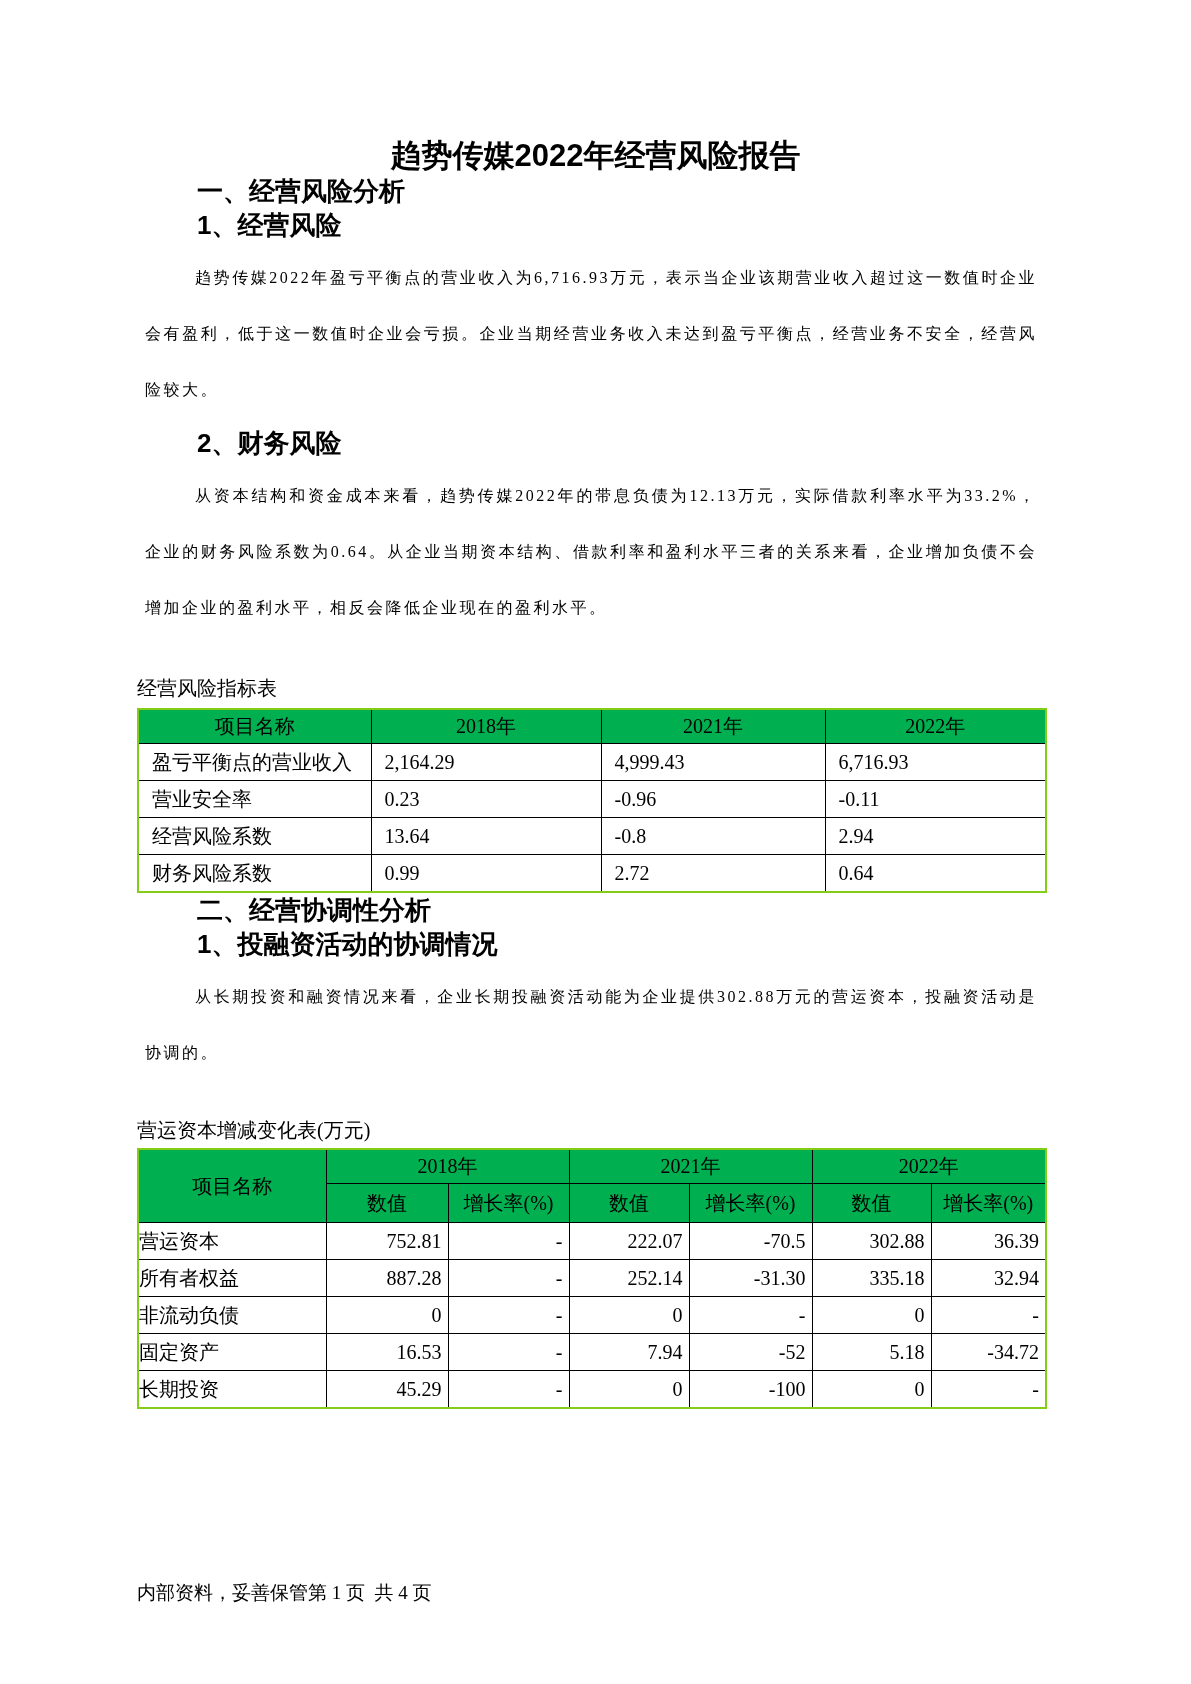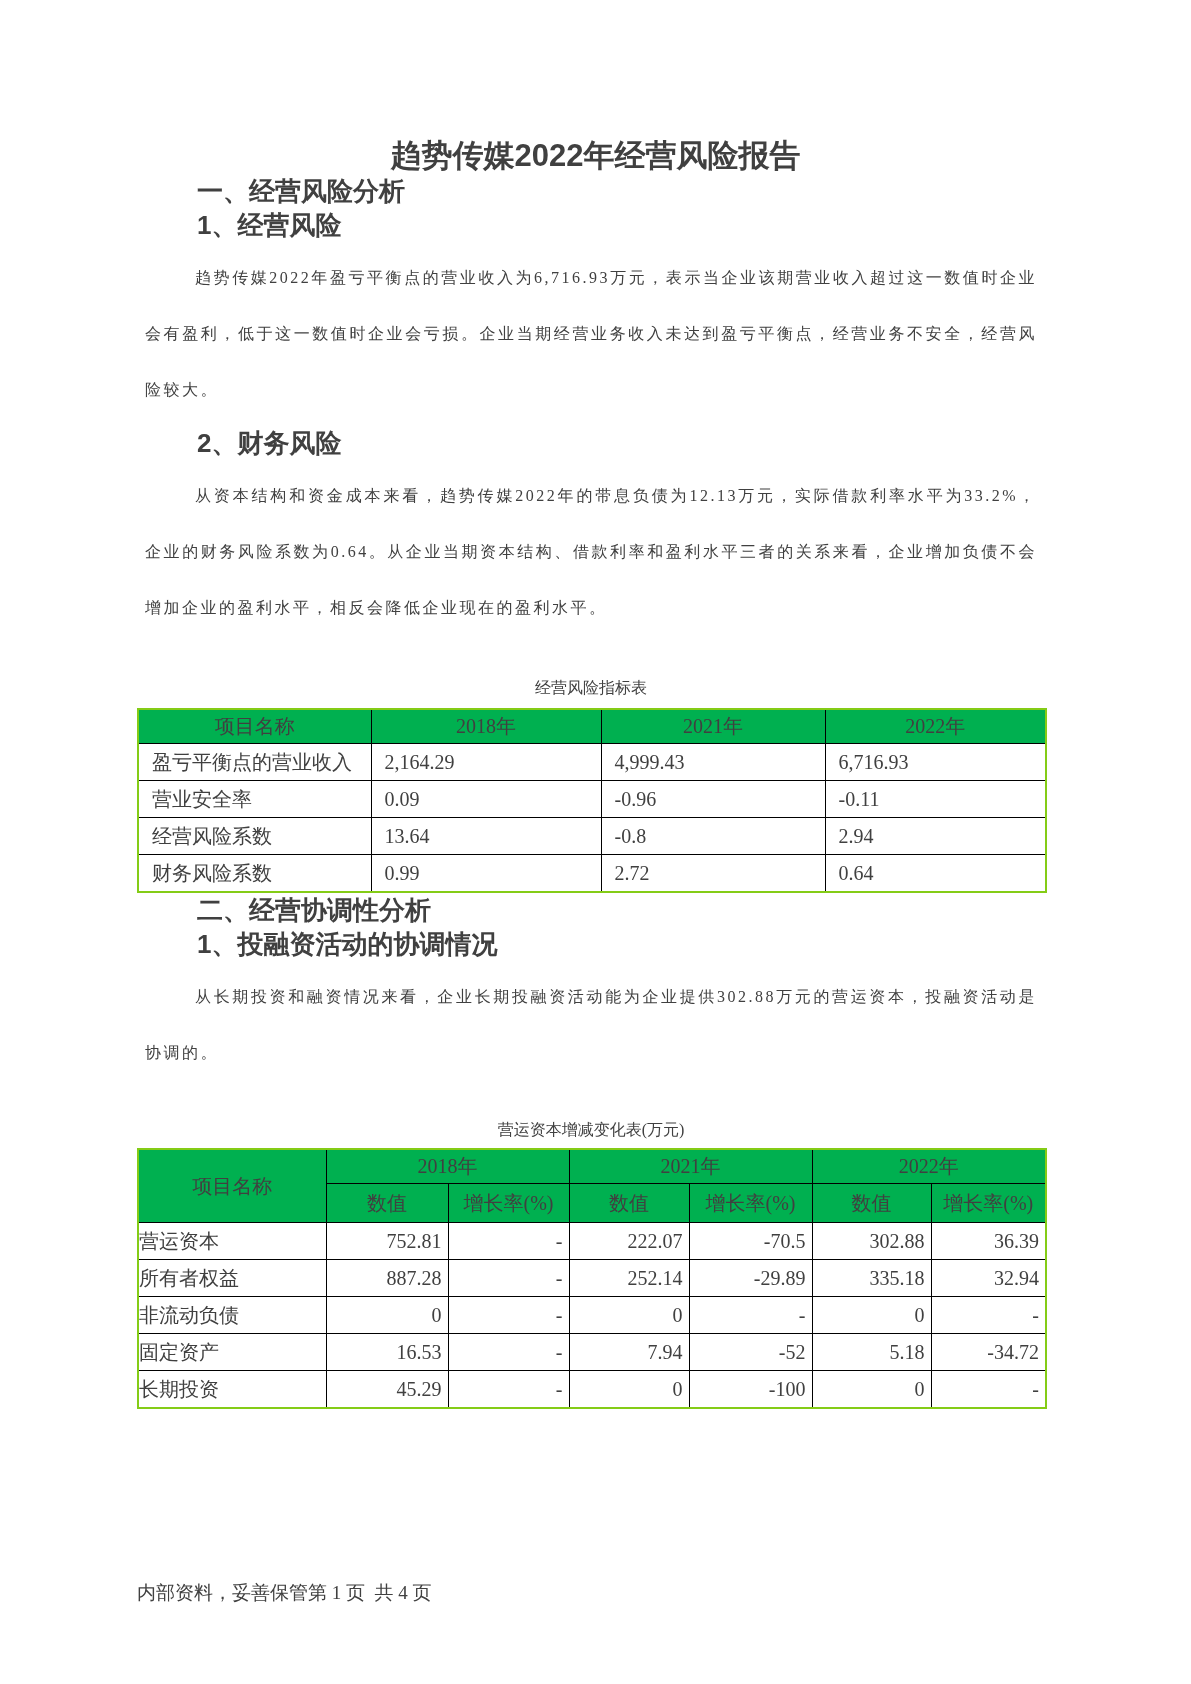--- a/index.html
+++ b/index.html
@@ -1,21 +1,21 @@
 <!DOCTYPE html>
 <html><head>
 <meta charset="utf-8">
 <style>
   html,body { margin:0; padding:0; background:#ffffff; }
   .page {
     position:relative;
     width:1191px; height:1684px;
     background:#ffffff;
     overflow:hidden;
-    color:#404040;
+    color:#000000;
     font-family:"Liberation Serif","DejaVu Serif",serif;
   }
   .doc-title {
     margin:0;
     padding-top:138px;
     text-align:center;
     font-family:"Liberation Sans","DejaVu Sans",sans-serif;
     font-weight:bold;
     font-size:31px;
     line-height:36px;
@@ -41,22 +41,21 @@
     line-height:56px;
     letter-spacing:2.5px;
     text-align:justify;
     text-indent:50px;
   }
   .para-1 { margin-top:17px; }
   .para-2 { margin-top:20px; }
   .para-3 { margin-top:28px; }
 
   .tbl-caption {
-    text-align:center;
-    font-size:16px;
+    font-size:20px;
     line-height:26px;
   }
   .cap-1 { margin-top:39px; }
   .cap-2 { margin-top:36px; }
 
   table.dtable {
     border-collapse:collapse;
     table-layout:fixed;
     width:908px;
     border:2px solid #84cc16;
@@ -130,21 +129,21 @@
       </thead>
       <tbody>
         <tr>
           <td>盈亏平衡点的营业收入</td>
           <td>2,164.29</td>
           <td>4,999.43</td>
           <td>6,716.93</td>
         </tr>
         <tr>
           <td>营业安全率</td>
-          <td>0.09</td>
+          <td>0.23</td>
           <td>-0.96</td>
           <td>-0.11</td>
         </tr>
         <tr>
           <td>经营风险系数</td>
           <td>13.64</td>
           <td>-0.8</td>
           <td>2.94</td>
         </tr>
         <tr>
@@ -196,21 +195,21 @@
           <td class="num">222.07</td>
           <td class="num">-70.5</td>
           <td class="num">302.88</td>
           <td class="num">36.39</td>
         </tr>
         <tr>
           <td class="lbl">所有者权益</td>
           <td class="num">887.28</td>
           <td class="num">-</td>
           <td class="num">252.14</td>
-          <td class="num">-29.89</td>
+          <td class="num">-31.30</td>
           <td class="num">335.18</td>
           <td class="num">32.94</td>
         </tr>
         <tr>
           <td class="lbl">非流动负债</td>
           <td class="num">0</td>
           <td class="num">-</td>
           <td class="num">0</td>
           <td class="num">-</td>
           <td class="num">0</td>

